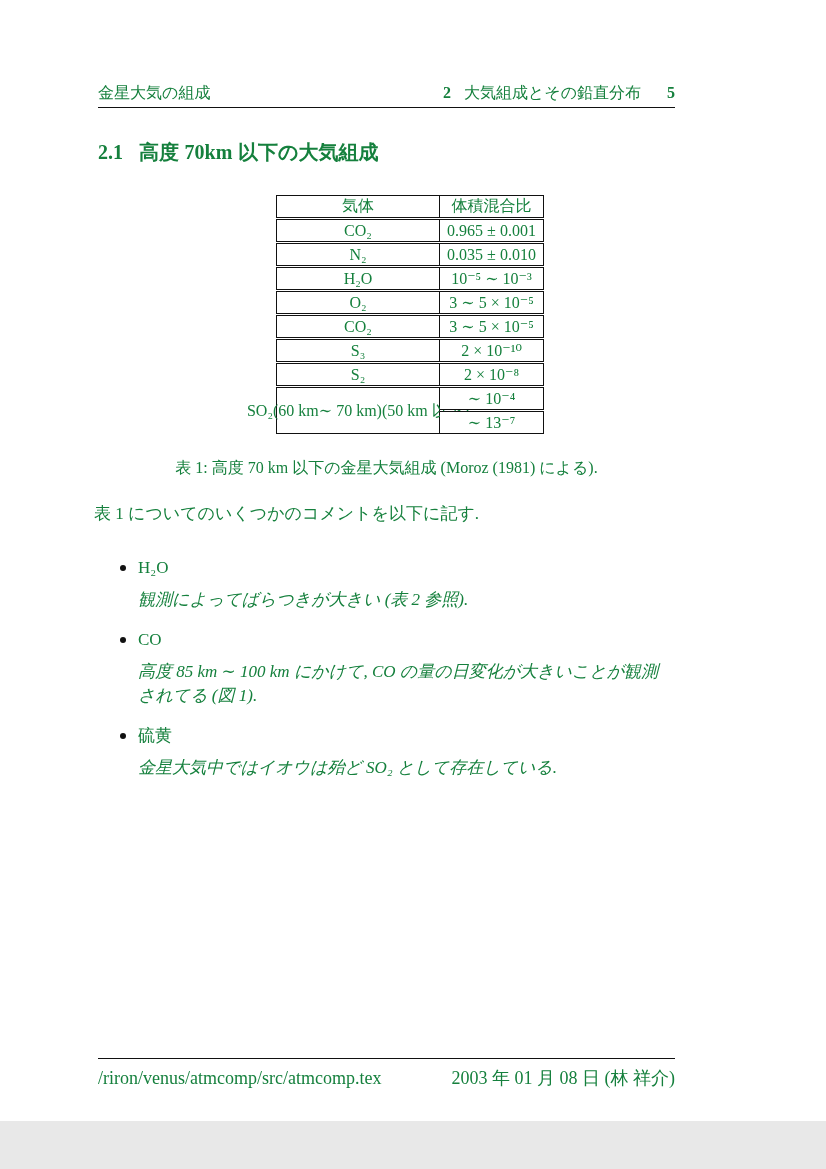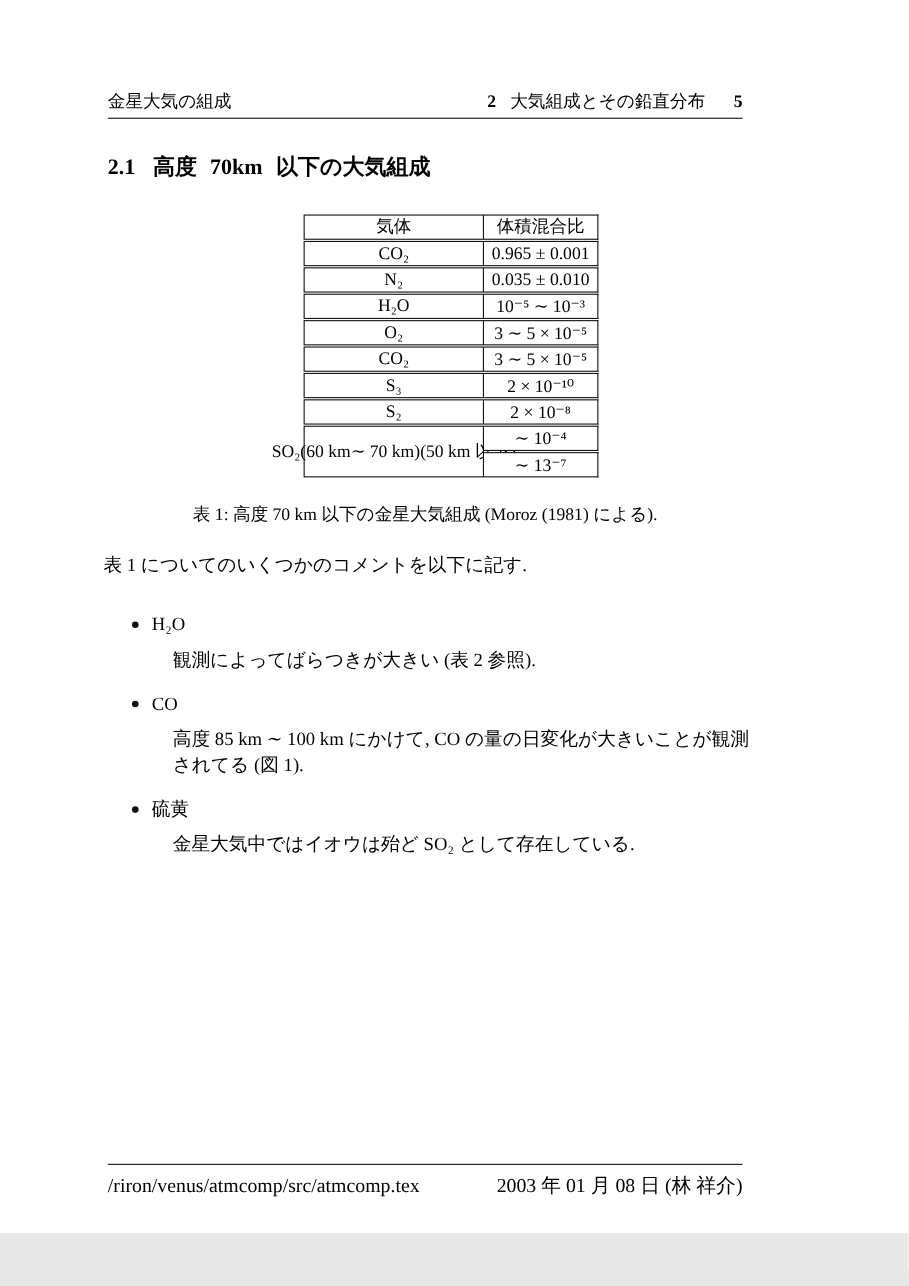--- a/index.html
+++ b/index.html
@@ -3,21 +3,21 @@
 <meta charset="utf-8">
 <style>
   * { margin: 0; padding: 0; box-sizing: border-box; }
   html, body { background: #e8e8e8; }
   .page {
     position: relative;
     width: 826px;
     height: 1121px;
     background: #ffffff;
     margin: 0 auto;
-    color: #000000;
+    color: #15803d;
     font-family: "Liberation Serif", "DejaVu Serif", serif;
     overflow: hidden;
   }
 
   
   .running-head {
     position: absolute;
     left: 98px; top: 84px; width: 577px;
     display: flex; justify-content: space-between; align-items: baseline;
     border-bottom: 1px solid #111;
@@ -50,21 +50,21 @@
     left: 98px; top: 139px;
     font-size: 20px;
     font-weight: bold;
     line-height: 26px;
     white-space: nowrap;
   }
   .sh-number {
     font-family: "Liberation Serif", "DejaVu Serif", serif;
     margin-right: 16px;
   }
-  .sh-jp { font-family: Liberation Mono, monospace; }
+  .sh-jp { font-family: Liberation Sans, sans-serif; }
   .sh-latin { font-family: "Liberation Serif", "DejaVu Serif", serif; }
 
   
   .gtable {
     position: absolute;
     left: 256px; top: 195px;
     display: grid;
     grid-template-columns: 164px 104px;
     column-gap: 0;
     row-gap: 1px;
@@ -116,25 +116,26 @@
     line-height: 24px;
   }
   .bullet {
     width: 6px; height: 6px;
     background: #111;
     border-radius: 50%;
     margin-right: 12px;
     flex: 0 0 auto;
   }
   .comment-body {
-    margin-left: 59px;
+    margin-left: 40px;
     margin-top: 8px;
     width: 536px;
     font-size: 17px;
     line-height: 24px;
+    font-style: italic;
   }
 
   
   .page-footer {
     position: absolute;
     left: 98px; top: 1058px; width: 577px;
     border-top: 1px solid #111;
     padding-top: 7px;
     display: flex;
     justify-content: space-between;

